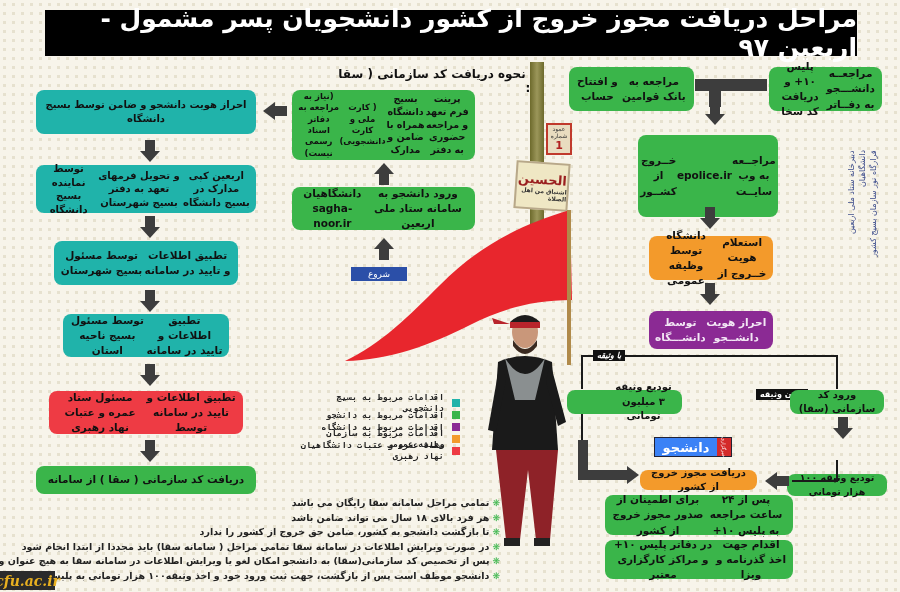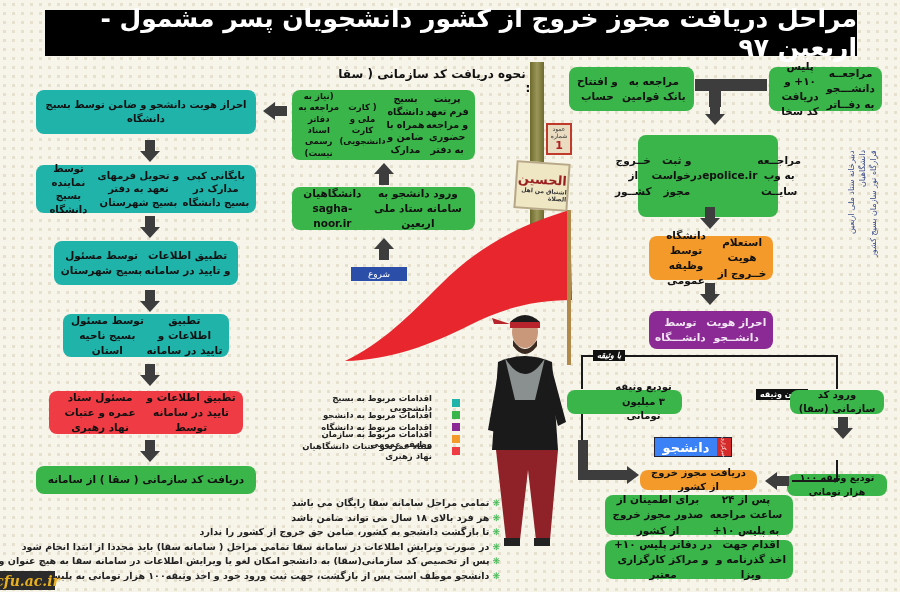--- a/index.html
+++ b/index.html
@@ -54,21 +54,21 @@
   .arrow-left::after { left: 0; top: 0; border-top: 9px solid transparent; border-bottom: 9px solid transparent; border-right: 12px solid #3d3d3d; }
   .line { position: absolute; background: #1a1a1a; }
   .tag {
     position: absolute; background: #111; color: #fff;
     font-size: 8px; padding: 1px 4px; direction: rtl; font-weight: bold;
   }
   .section-heading {
     direction: rtl; font-size: 12px; font-weight: bold; color: #111;
   }
   .legend { direction: rtl; font-size: 8.5px; color: #222; font-weight: bold; }
-  .legend-row { display: flex; align-items: center; gap: 20px; height: 12px; justify-content: flex-start; }
+  .legend-row { display: flex; align-items: center; gap: 8px; height: 12px; justify-content: flex-start; font-family: Liberation Mono, monospace; }
   .swatch { width: 8px; height: 8px; display: inline-block; flex: none; }
   .notes { direction: rtl; font-size: 9.5px; font-weight: bold; color: #222; line-height: 14.5px; white-space: nowrap; }
   .note-row { display: flex; align-items: center; gap: 3px; }
   .bullet { color: #3ab54a; font-size: 9px; }
   .vertical-credit {
     writing-mode: vertical-rl; transform: rotate(180deg);
     font-size: 8px; color: #3a4a8a; direction: rtl; line-height: 11px;
   }
   .watermark {
     background: #2b2b2b; color: #e8b020; font-style: italic; font-weight: bold;
@@ -104,21 +104,20 @@
   <span>و افتتاح حساب</span>
 </div>
 
 <div class="line" style="left:695px;top:79px;width:72px;height:12px;background:#3d3d3d;"></div>
 <div class="line" style="left:709px;top:89px;width:12px;height:18px;background:#3d3d3d;"></div>
 <div class="arrow-down" style="left:705px;top:103px;"></div>
 
 <div class="box green" style="left:638px;top:135px;width:140px;height:82px;">
   <span>مراجــعه به وب سایــت</span>
   <span style="direction:ltr;">epolice.ir</span>
-  <span>و ثبت درخواست مجوز</span>
   <span>خــروج از کشــور</span>
 </div>
 <div class="arrow-down" style="left:700px;top:207px;"></div>
 
 <div class="box orange" style="left:649px;top:236px;width:124px;height:44px;">
   <span>استعلام هویت خــروج از</span>
   <span>دانشگاه توسط وظیفه عمومی</span>
 </div>
 <div class="arrow-down" style="left:700px;top:283px;"></div>
 
@@ -192,21 +191,21 @@
 <div class="arrow-up" style="left:374px;top:238px;"></div>
 <div class="abs start-tag" style="left:351px;top:267px;width:56px;height:14px;">شروع</div>
 
 <div class="arrow-left" style="left:263px;top:102px;"></div>
 
 <div class="box teal" style="left:36px;top:90px;width:220px;height:44px;font-size:10px;">
   <span>احراز هویت دانشجو و ضامن توسط بسیج دانشگاه</span>
 </div>
 <div class="arrow-down" style="left:140px;top:140px;"></div>
 <div class="box teal" style="left:36px;top:165px;width:220px;height:48px;font-size:10px;line-height:1.35;">
-  <span>بایگانی کپی مدارک در بسیج دانشگاه</span>
+  <span>اربعین کپی مدارک در بسیج دانشگاه</span>
   <span>و تحویل فرمهای تعهد به دفتر بسیج شهرستان</span>
   <span>توسط نماینده بسیج دانشگاه</span>
 </div>
 <div class="arrow-down" style="left:140px;top:216px;"></div>
 <div class="box teal" style="left:54px;top:241px;width:184px;height:44px;">
   <span>تطبیق اطلاعات و تایید در سامانه</span>
   <span>توسط مسئول بسیج شهرستان</span>
 </div>
 <div class="arrow-down" style="left:140px;top:290px;"></div>
 <div class="box teal" style="left:63px;top:314px;width:166px;height:43px;">

